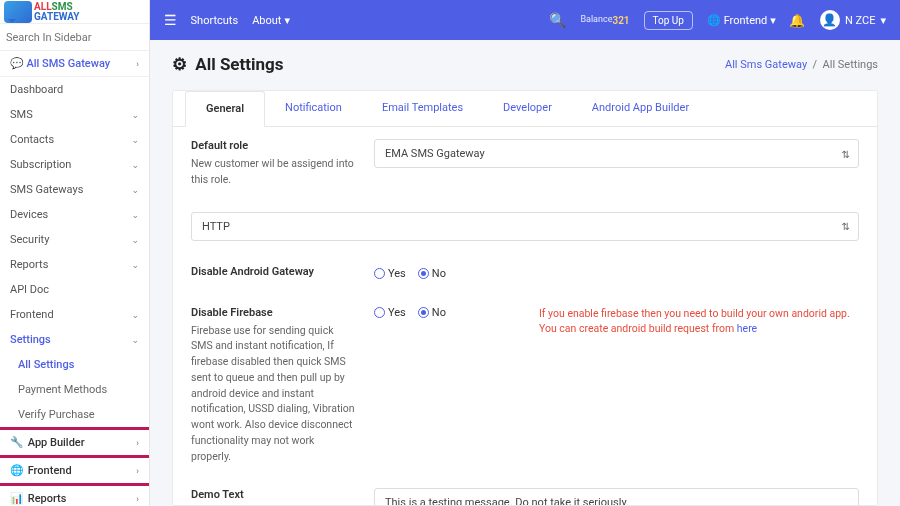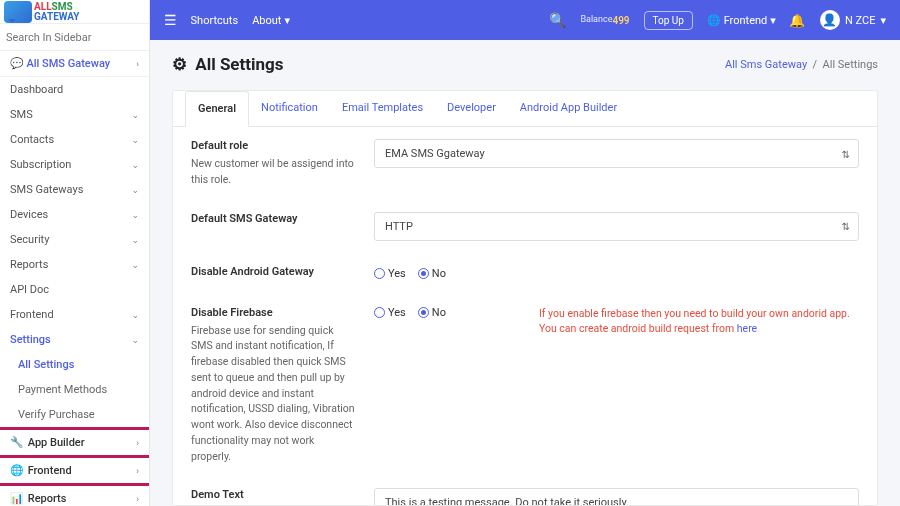--- a/index.html
+++ b/index.html
@@ -38,21 +38,21 @@
 .dd{cursor:pointer;display:flex;align-items:center;gap:3px}
 .bell{font-size:13px;cursor:pointer}
 .avatar{width:20px;height:20px;border-radius:50%;background:#fff;display:inline-flex;align-items:center;justify-content:center;font-size:12px}
 .user{display:flex;align-items:center;gap:5px;cursor:pointer}
 .page-head{display:flex;align-items:center;justify-content:space-between;padding:14px 22px}
 .page-head h1{font-size:17px;font-weight:700;display:flex;align-items:center;gap:8px;color:#222}
 .crumb{font-size:11px;color:#777}
 .crumb a{color:#4e5fe6;text-decoration:none}
 .card{background:#fff;margin:2px 22px 0;border:1px solid #eaeaea;border-radius:3px;flex:1;overflow-y:auto}
 .tabs{display:flex;border-bottom:1px solid #e6e6e6;padding:0 12px}
-.tab{padding:10px 12px;font-size:11px;color:#4e5fe6;cursor:pointer;border-bottom:2px solid transparent}
+.tab{padding:10px 20px;font-size:11px;color:#4e5fe6;cursor:pointer;border-bottom:2px solid transparent}
 .tab.active{color:#333;border:1px solid #e6e6e6;border-bottom:1px solid #fff;border-radius:3px 3px 0 0;margin-bottom:-1px;font-weight:600;background:#fff}
 .form-row{display:flex;padding:12px 18px;gap:18px}
 .form-row .left{width:165px}
 .form-row .left .label{font-size:11px;font-weight:600;color:#333;margin-bottom:4px}
 .form-row .left .sub{font-size:10.5px;color:#666;line-height:1.5}
 .form-row .right{flex:1}
 .select{border:1px solid #ddd;border-radius:3px;padding:7px 26px 7px 10px;font-size:11px;color:#444;width:100%;position:relative;background:#fff}
 .select .caret{position:absolute;right:8px;top:50%;transform:translateY(-50%);font-size:10px;color:#666}
 .radio-group{display:flex;gap:12px;align-items:center;font-size:11px}
 .radio-group label{display:flex;align-items:center;gap:3px;cursor:pointer}
@@ -158,21 +158,21 @@
       <span class="menu-btn">☰</span>
       <span class="nav-link">Shortcuts</span>
       <span class="nav-link dd">
           <span>About</span>
           <span>▾</span>
         </span>
       <span class="spacer"></span>
       <span class="search-ico">🔍</span>
       <div class="balance">
         <span class="lbl">Balance</span>
-        <span class="amt">499</span>
+        <span class="amt">321</span>
       </div>
       <span class="topup">Top Up</span>
       <span class="dd">
           <span>🌐</span>
           <span>Frontend</span>
           <span>▾</span>
         </span>
       <span class="bell">🔔</span>
       <span class="user">
         <span class="avatar">👤</span>
@@ -209,23 +209,20 @@
         </div>
         <div class="right">
           <div class="select">
             <span>EMA SMS Ggateway</span>
             <span class="caret">⇅</span>
           </div>
         </div>
       </div>
 
       <div class="form-row">
-        <div class="left">
-          <div class="label">Default SMS Gateway</div>
-        </div>
         <div class="right">
           <div class="select">
             <span>HTTP</span>
             <span class="caret">⇅</span>
           </div>
         </div>
       </div>
 
       <div class="form-row">
         <div class="left">

